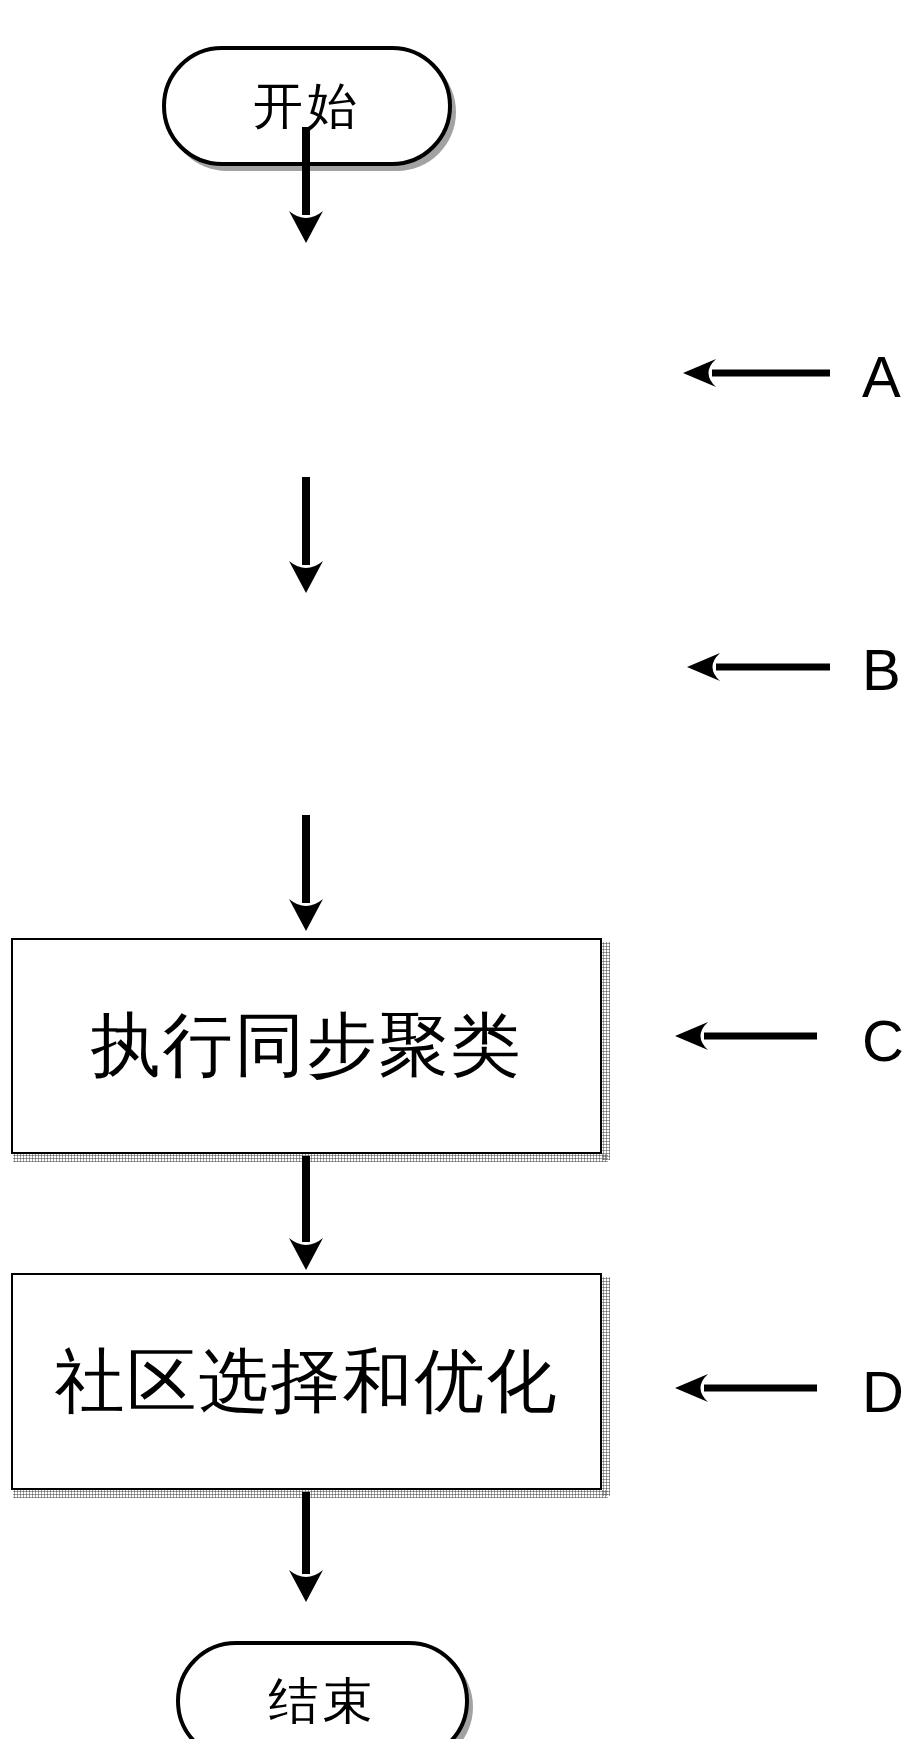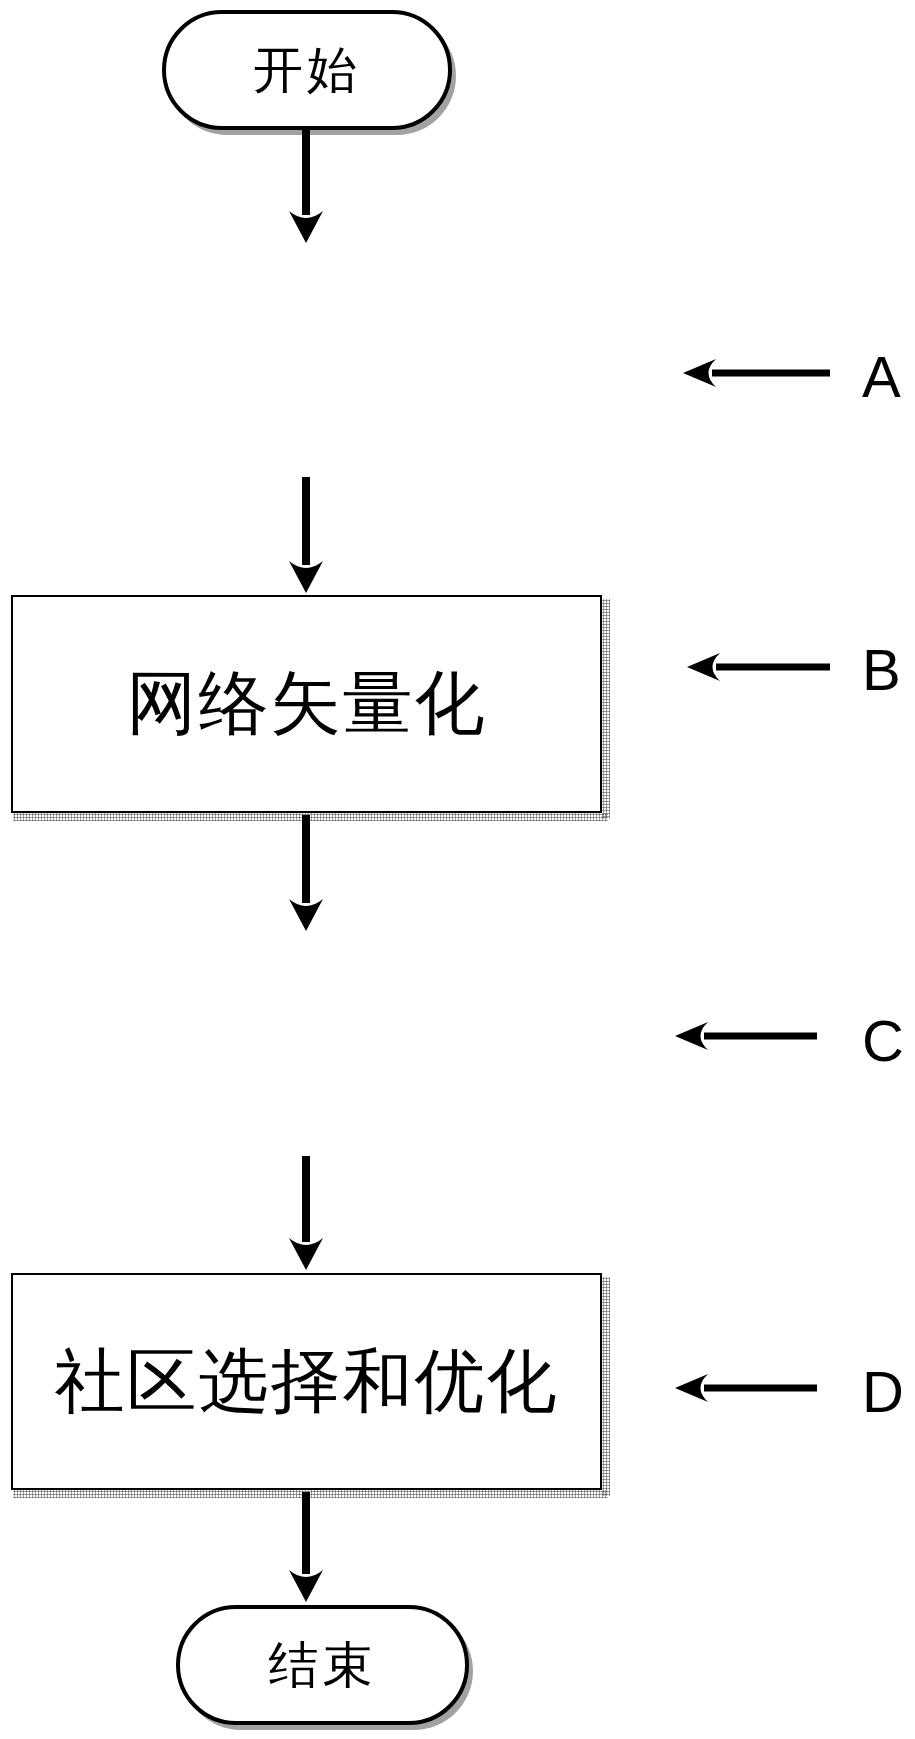--- a/index.html
+++ b/index.html
@@ -22,20 +22,21 @@
     justify-content: center;
     text-align: center;
     line-height: 1;
   }
   .capsule {
     border-width: 4px;
     border-radius: 62px;
     font-size: 50px;
     letter-spacing: 4px;
     box-shadow: 5px 6px 0 -1px #a2a2a2;
+    margin-top: 36px;
   }
   .rect {
     left: 11px;
     width: 591px;
     font-size: 70px;
     letter-spacing: 2px;
   }
   
   .rect::before {
     content: "";
@@ -80,35 +81,35 @@
     <rect x="29" y="10.5" width="118" height="7"></rect>
     <path d="M0 14 L33 0 Q18 14 33 28 Z"></path>
   </svg>
   <div class="marker" style="left:862px; top:348px;">A</div>
 
   <svg class="arr" style="left:289px; top:477px;" width="34" height="116" viewBox="0 0 34 116">
     <rect x="13" y="0" width="8" height="88"></rect>
     <path d="M17 116 L0 84 Q17 98 34 84 Z"></path>
   </svg>
 
-  <div class="node rect" style="top:595px; height:218px;">
-    <span>网络矢量化</span>
-  </div>
 
   <svg class="arr" style="left:687px; top:653px;" width="143" height="28" viewBox="0 0 143 28">
     <rect x="29" y="10.5" width="114" height="7"></rect>
     <path d="M0 14 L33 0 Q18 14 33 28 Z"></path>
   </svg>
   <div class="marker" style="left:862px; top:641px;">B</div>
 
   <svg class="arr" style="left:289px; top:815px;" width="34" height="116" viewBox="0 0 34 116">
     <rect x="13" y="0" width="8" height="88"></rect>
     <path d="M17 116 L0 84 Q17 98 34 84 Z"></path>
   </svg>
 
+  <div class="node rect" style="top:938px; height:216px;">
+    <span>执行同步聚类</span>
+  </div>
 
   <svg class="arr" style="left:675px; top:1022px;" width="142" height="28" viewBox="0 0 142 28">
     <rect x="29" y="10.5" width="113" height="7"></rect>
     <path d="M0 14 L33 0 Q18 14 33 28 Z"></path>
   </svg>
   <div class="marker" style="left:862px; top:1012px;">C</div>
 
   <svg class="arr" style="left:289px; top:1156px;" width="34" height="114" viewBox="0 0 34 114">
     <rect x="13" y="0" width="8" height="86"></rect>
     <path d="M17 114 L0 82 Q17 96 34 82 Z"></path>

